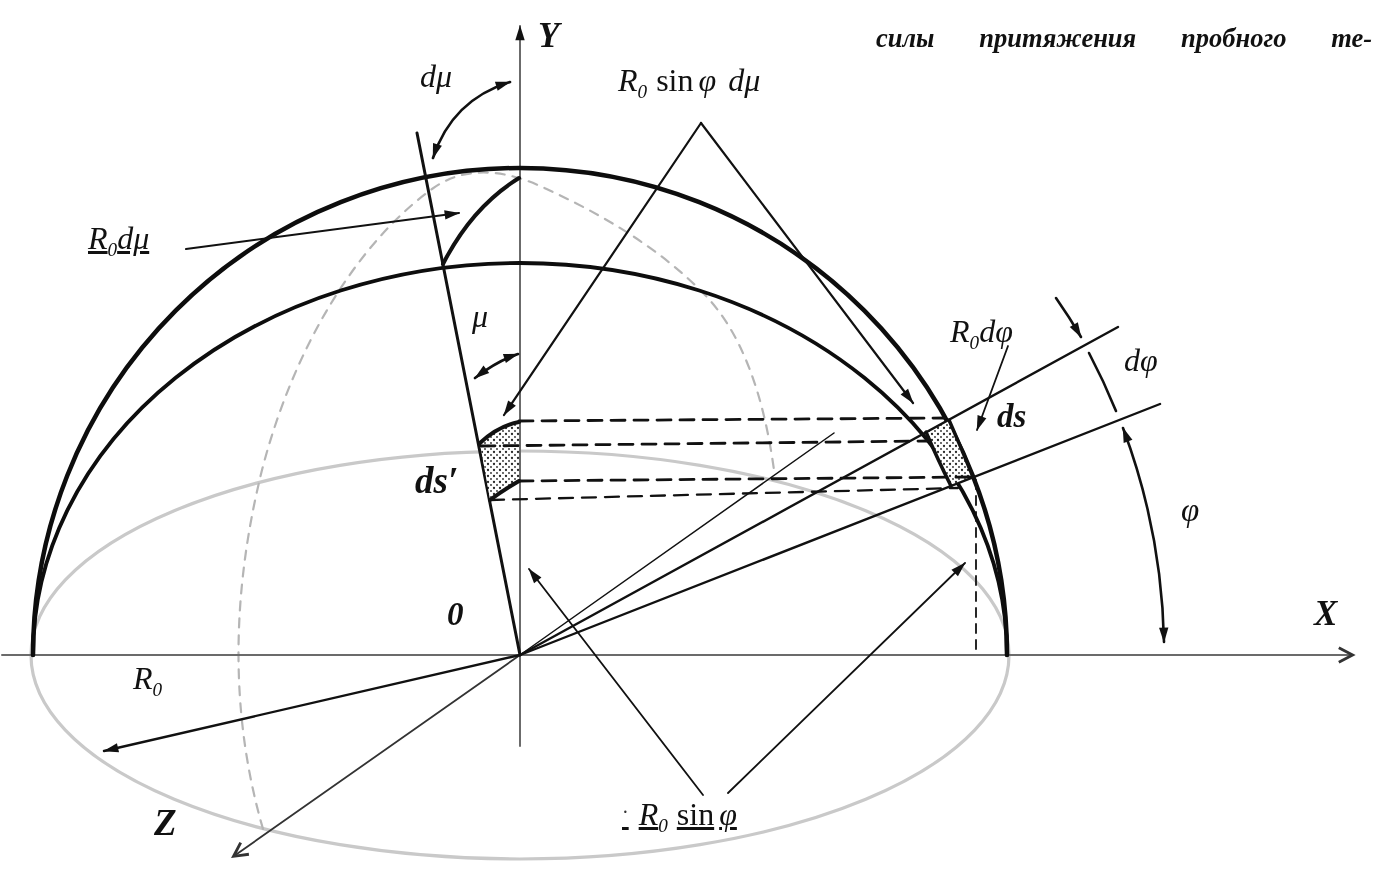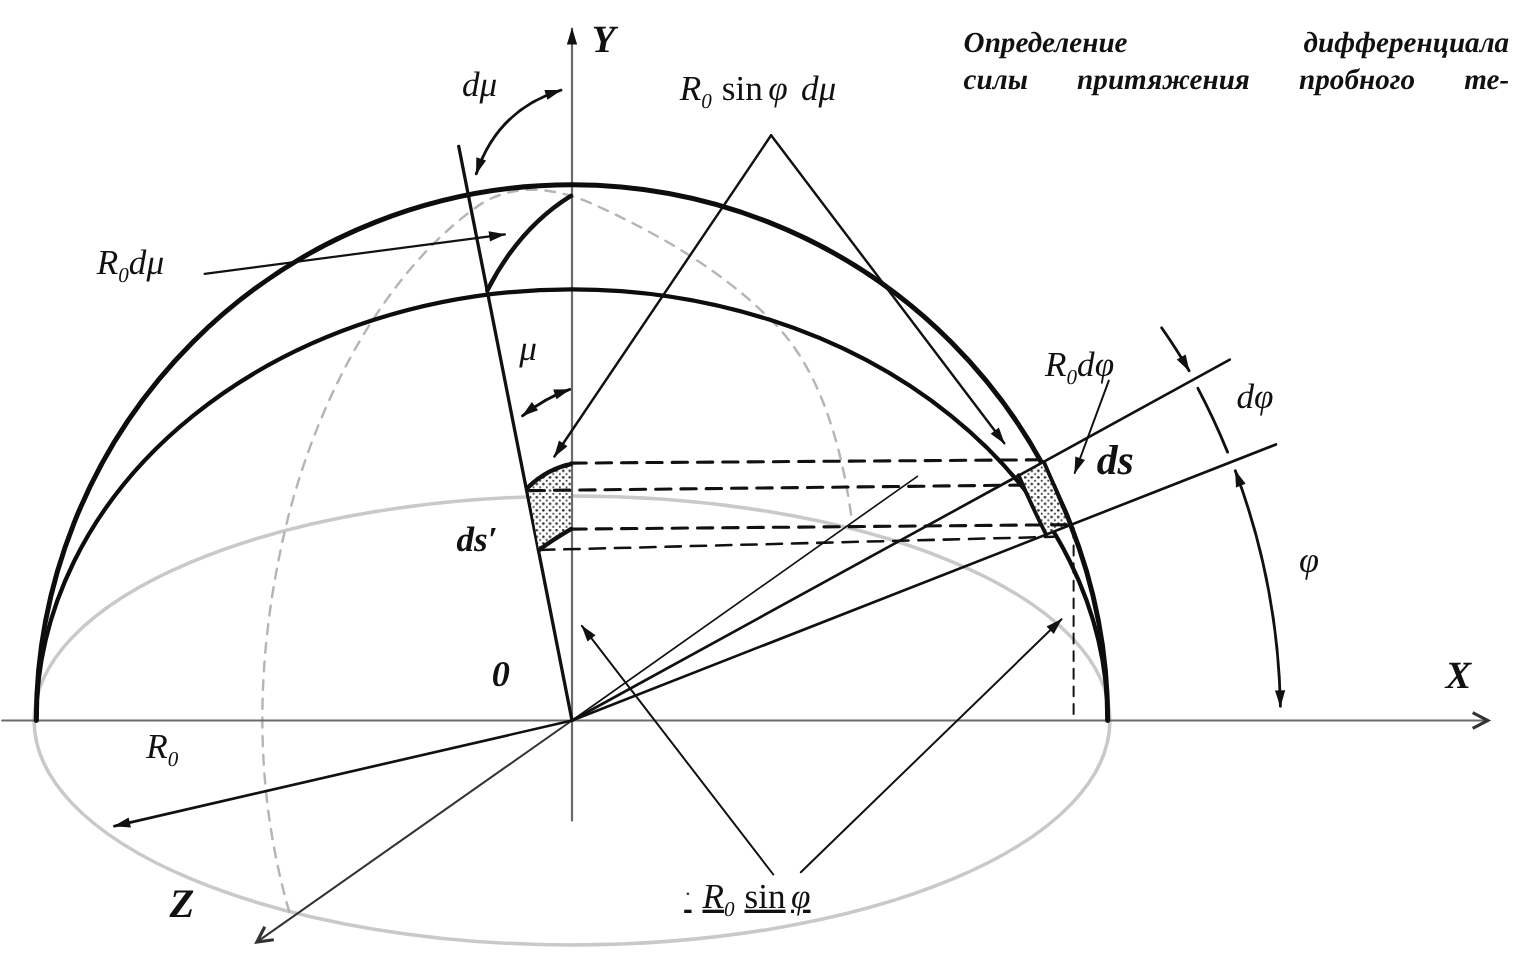--- a/index.html
+++ b/index.html
@@ -87,44 +87,43 @@
       <path d="M701,123 L504,415" stroke="#111" stroke-width="2.2" marker-end="url(#arr)"></path>
       <path d="M701,123 L913,403" stroke="#111" stroke-width="2.2" marker-end="url(#arr)"></path>
       <line x1="1008" y1="346" x2="977" y2="430" stroke="#111" stroke-width="1.8" marker-end="url(#arr)"></line>
       <line x1="520" y1="655" x2="104" y2="751" stroke="#111" stroke-width="2.4" marker-end="url(#arr)"></line>
       <line x1="703" y1="795" x2="529" y2="569" stroke="#111" stroke-width="1.8" marker-end="url(#arr)"></line>
       <line x1="728" y1="793" x2="965" y2="563" stroke="#111" stroke-width="1.8" marker-end="url(#arr)"></line>
     </g>
   </svg>
 
   <div id="title-block">
-    <div class="title-line">Определение дифференциала</div>
     <div class="title-line">силы притяжения пробного те-</div>
   </div>
 
   <div class="lbl axis" style="left:538px;top:18px;">Y</div>
   <div class="lbl axis" style="left:1314px;top:596px;">X</div>
   <div class="lbl axis" style="left:154px;top:804px;font-size:37px;">Z</div>
   <div class="lbl axis" style="left:447px;top:598px;font-size:33px;">0</div>
 
   <div class="lbl" style="left:420px;top:60px;">dμ</div>
 
-  <div class="lbl" style="left:88px;top:222px;"><span>R</span><sub>0</sub><span>dμ</span></div>
+  <div class="lbl" style="left:88px;top:222px;text-decoration:underline;"><span>R</span><sub>0</sub><span>dμ</span></div>
 
   <div class="lbl" style="left:472px;top:300px;">μ</div>
 
   <div class="lbl" style="left:618px;top:64px;"><span>R</span><sub>0</sub><span class="rm sp">sin</span><span class="sp" style="margin-left:5px;">φ</span><span class="sp2">dμ</span></div>
 
   <div class="lbl" style="left:950px;top:290px;margin-top:25px;"><span>R</span><sub>0</sub><span>dφ</span></div>
 
   <div class="lbl" style="left:1124px;top:344px;">dφ</div>
 
-  <div class="lbl bold" style="left:997px;top:400px;font-size:38px;">ds</div>
+  <div class="lbl bold" style="left:997px;top:400px;font-size:33px;">ds</div>
 
-  <div class="lbl bold" style="left:415px;top:474px;font-size:32px;">ds′</div>
+  <div class="lbl bold" style="left:415px;top:462px;font-size:37px;">ds′</div>
 
   <div class="lbl" style="left:1181px;top:494px;font-size:33px;">φ</div>
 
   <div class="lbl" style="left:133px;top:662px;"><span>R</span><sub>0</sub></div>
 
   <div class="lbl" style="left:622px;top:798px;text-decoration:underline;"><span class="dot">·</span><span>R</span><sub>0</sub><span class="rm sp">sin</span><span style="margin-left:5px;">φ</span></div>
 
 </div>
 
 </body></html>

